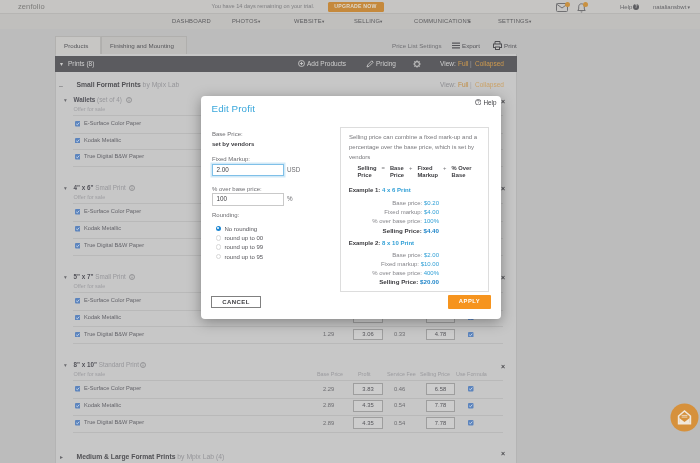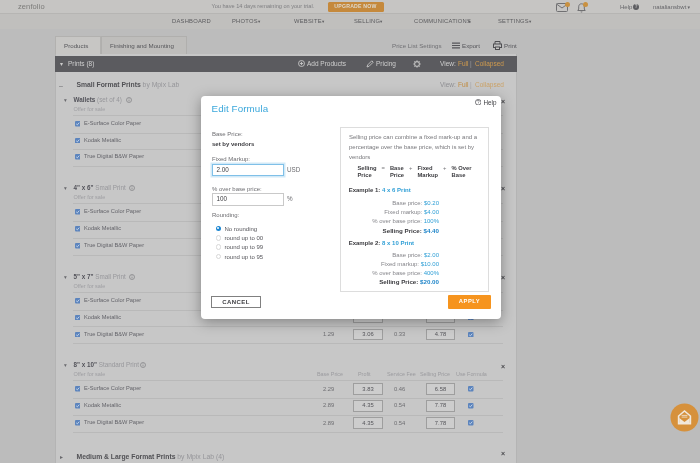--- a/index.html
+++ b/index.html
@@ -260,21 +260,21 @@
 <div class="t " style="left:420px;top:372px;font-size:5.4px;color:#9b9b9f;">Selling Price</div>
 <div class="t " style="left:456px;top:372px;font-size:5.4px;color:#9b9b9f;">Use Formula</div>
 <div class="t " style="left:60px;top:454px;font-size:6px;color:#6a6a6e;">▸</div>
 <div class="t" style="left:76.5px;top:453.5px;font-size:6.8px;"><span style="font-weight:bold;color:#515155;">Medium &amp; Large Format Prints</span> <span style="color:#96969a;">by Mpix Lab (4)</span></div>
 <div class="t " style="left:501px;top:98px;font-size:7px;color:#48484c;font-weight:bold;">×</div>
 <div class="t " style="left:501px;top:185px;font-size:7px;color:#48484c;font-weight:bold;">×</div>
 <div class="t " style="left:501px;top:274px;font-size:7px;color:#48484c;font-weight:bold;">×</div>
 <div class="t " style="left:501px;top:363px;font-size:7px;color:#48484c;font-weight:bold;">×</div>
 <div class="t " style="left:501px;top:450px;font-size:7px;color:#48484c;font-weight:bold;">×</div>
 <div class="abs" style="left:201px;top:96px;width:300px;height:223px;background:#ffffff;border-radius:4px;box-shadow:0 3px 14px rgba(0,0,0,0.35);"></div>
-<div class="t " style="left:211.5px;top:104px;font-size:9.8px;color:#3aa7db;letter-spacing:0.1px;">Edit Formula</div>
+<div class="t " style="left:211.5px;top:104px;font-size:9.8px;color:#3aa7db;letter-spacing:0.1px;">Edit Profit</div>
 <svg class="abs" style="left:474.5px;top:98.5px;" width="6.5" height="6.5" viewBox="0 0 6.5 6.5">
     <circle cx="3.25" cy="3.25" r="2.8" fill="none" stroke="#55555a" stroke-width="0.8"></circle>
     <text x="3.25" y="4.8" font-size="4.5" text-anchor="middle" fill="#55555a" font-family="Liberation Sans">?</text>
   </svg>
 <div class="t " style="left:483.5px;top:100px;font-size:6.3px;color:#3c3c40;">Help</div>
 <div class="t " style="left:212px;top:130.5px;font-size:6px;color:#6d6d71;">Base Price:</div>
 <div class="t " style="left:212px;top:140.5px;font-size:6px;color:#3c3c40;font-weight:bold;">set by vendors</div>
 <div class="t " style="left:212px;top:155.5px;font-size:6px;color:#6d6d71;">Fixed Markup:</div>
 <div class="abs" style="left:211.5px;top:163.5px;width:72px;height:12px;background:#fff;border:1px solid #7fc0e8;box-shadow:0 0 0 1.5px #d2e9f7;box-sizing:border-box;"></div>
 <div class="t " style="left:216.5px;top:167px;font-size:6.3px;color:#3c3c40;">2.00</div>

